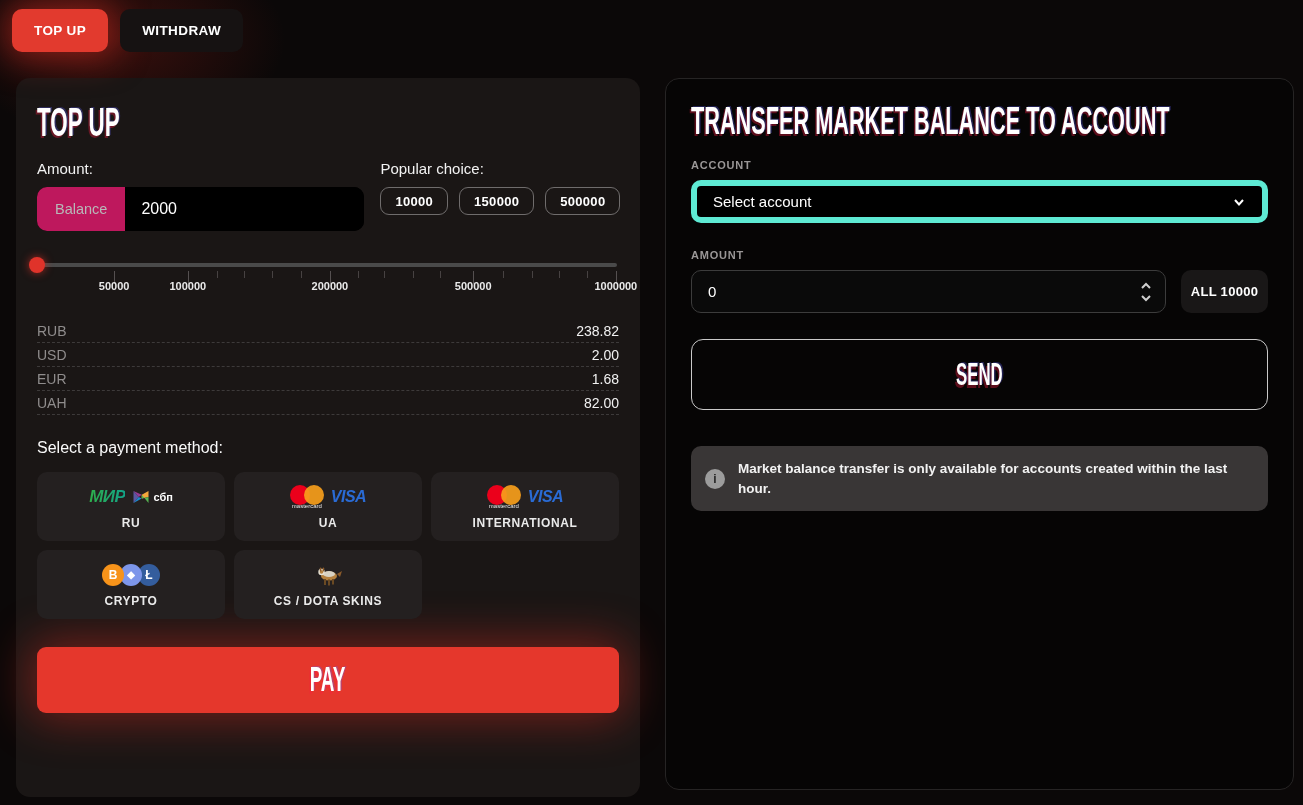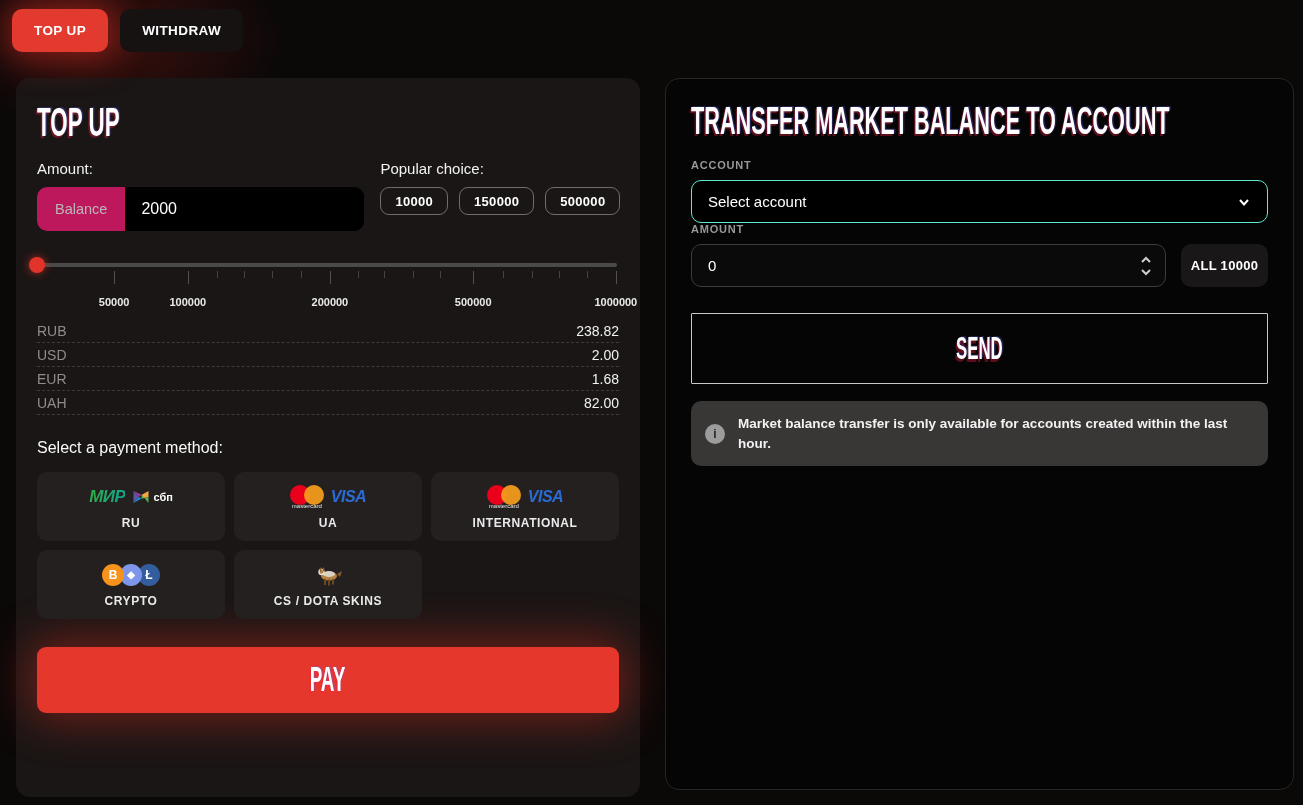--- a/index.html
+++ b/index.html
@@ -79,21 +79,21 @@
   .slider-thumb {
     position:absolute; top:-6px; width:16px; height:16px; margin-left:-8px;
     background:#e0332a; border-radius:50%; cursor:grab;
     box-shadow:0 0 8px rgba(224,51,42,.7);
   }
   .slider-scale { position:absolute; left:0; right:2px; top:14px; height:38px; }
   .tick { position:absolute; width:1px; background:#555050; top:0; }
   .tick.major { height:13px; }
   .tick.minor { height:7px; background:#474242; }
   .tick-label {
-    position:absolute; top:25px; transform:translateX(-50%);
+    position:absolute; top:9px; transform:translateX(-50%);
     font-size:11px; font-weight:700; color:#e9e9e9; white-space:nowrap;
   }
 
   
   .rates { margin-top:10px; }
   .rate-row {
     display:flex; justify-content:space-between; align-items:center;
     height:24px; border-bottom:1px dashed #3d3a3a; font-size:14px;
   }
   .rate-cur { color:#8f8c8c; }
@@ -143,23 +143,23 @@
     display:flex; align-items:center; justify-content:center;
   }
   .pay-btn .display { transform-origin:center center; font-size:27px; }
   .disclaimer { margin-top:24px; text-align:center; font-size:13px; color:#d6d4d4; }
 
   
   .small-label {
     font-size:11px; font-weight:700; color:#9a9797; letter-spacing:.8px; margin-bottom:9px;
   }
   .select-box {
-    height:43px; background:#000; border:1px solid #5eead4; border-radius:10px;
+    height:43px; background:#000; border:6px solid #5eead4; border-radius:10px;
     display:flex; align-items:center; justify-content:space-between;
-    padding:0 16px; cursor:pointer; 
+    padding:0 16px; cursor:pointer; margin-bottom:26px;
   }
   .select-box span { font-size:15px; color:#fff; }
   .chev { width:14px; height:14px; stroke:#fff; fill:none; stroke-width:2; }
 
   .amount-row { display:flex; gap:15px; margin-bottom:26px; }
   .num-input {
     flex:1; height:43px; background:#0a0a0a; border:1px solid #3c3c3c; border-radius:10px;
     display:flex; align-items:center; padding:0 6px 0 16px;
   }
   .num-input input {
@@ -171,22 +171,22 @@
     background:none; border:none; cursor:pointer; padding:1px; line-height:0;
   }
   .stepper svg { width:12px; height:8px; stroke:#cfcfcf; fill:none; stroke-width:2; }
   .all-btn {
     width:87px; height:43px; background:#191717; border:none; border-radius:10px;
     color:#fff; font-weight:700; font-size:13px; cursor:pointer;
     font-family:"Liberation Sans",sans-serif; letter-spacing:.3px;
   }
   .send-btn {
     width:100%; height:71px; background:transparent; border:1px solid #c9c9c9;
-    border-radius:1px; cursor:pointer; color:#fff;
-    display:flex; align-items:center; justify-content:center; margin-bottom:17px;
+    border-radius:12px; cursor:pointer; color:#fff;
+    display:flex; align-items:center; justify-content:center; margin-bottom:36px;
   }
   .send-btn .display { transform-origin:center center; font-size:24px; }
 
   .info-box {
     background:#393636; border-radius:10px; padding:13px 18px 13px 14px;
     display:flex; gap:13px; align-items:center;
   }
   .info-icon {
     flex:0 0 20px; width:20px; height:20px; border-radius:50%; background:#9c9c9c;
     color:#262626; font-weight:900; font-size:12px; font-style:normal;

